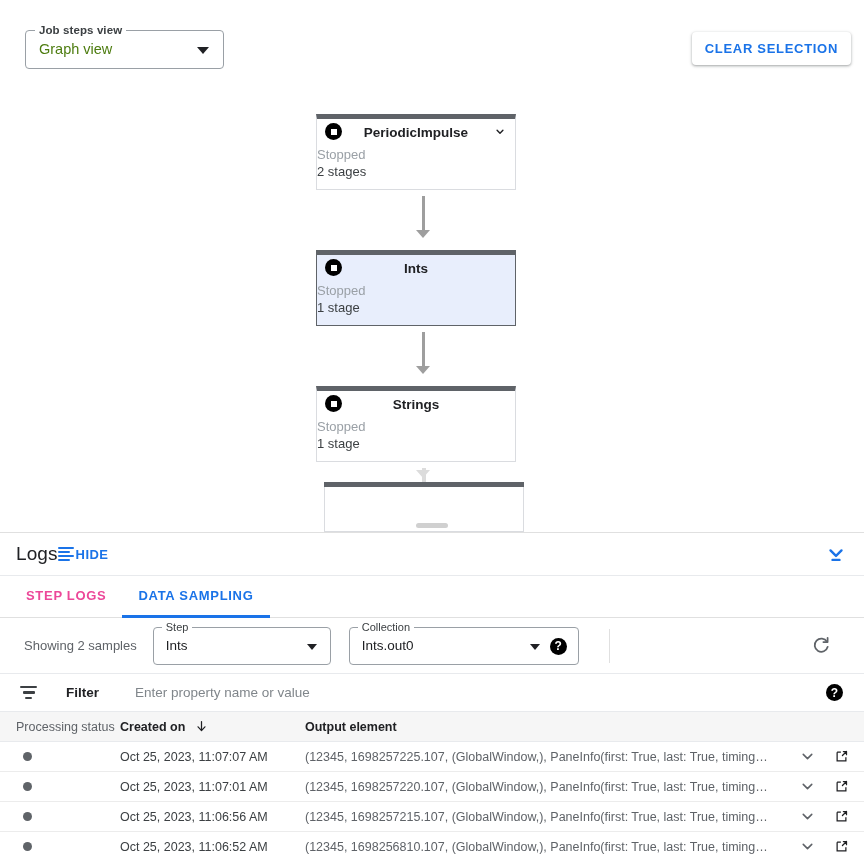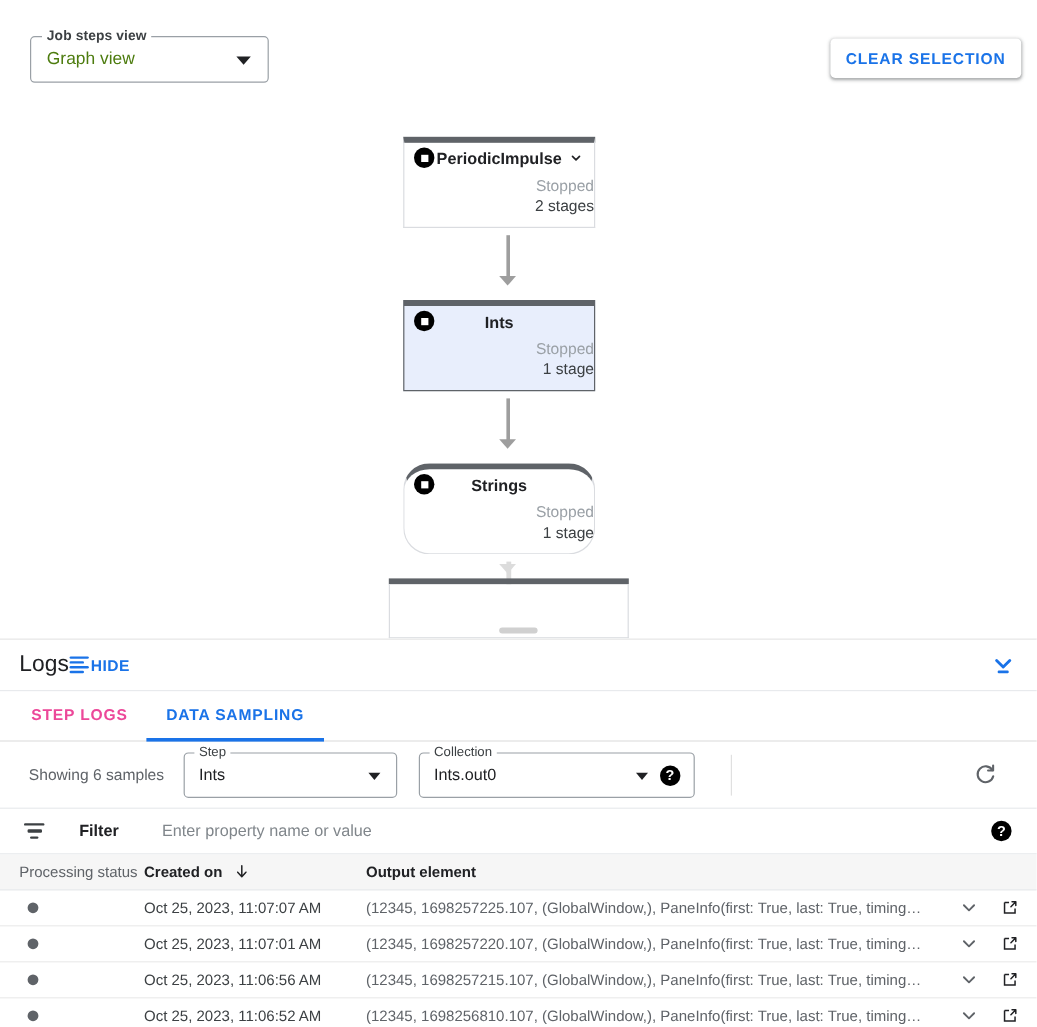--- a/index.html
+++ b/index.html
@@ -73,26 +73,26 @@
     font-weight: bold;
     letter-spacing: .7px;
     cursor: pointer;
   }
 
   
   .graph-canvas { position: absolute; left: 0; top: 96px; right: 0; bottom: 0; overflow: hidden; }
 
   .node {
     position: absolute;
-    left: 336px;
-    width: 160px;
+    left: 316px;
+    width: 200px;
     background: #fff;
     border: 1px solid #dadce0;
     border-top: 5px solid #5f6368;
-    text-align: right;
+    text-align: left;
   }
   .node.selected {
     background: #e8eefc;
     border: 1px solid #5f6368;
     border-top: 5px solid #5f6368;
   }
   .node .row1 {
     position: relative;
     height: 27px;
     display: flex; align-items: center; justify-content: center;
@@ -356,21 +356,21 @@
             </span>
           <span class="title">Ints</span>
         </div>
         <div class="status">Stopped</div>
         <div class="stages">1 stage</div>
       </div>
 
       <div class="edge" style="left:422px; top:236px; height:37px;"></div>
       <div class="arrow" style="left:416px; top:270px;"></div>
 
-      <div class="node" style="top:290px;border-radius:22px;">
+      <div class="node" style="top:290px;">
         <div class="row1">
           <span class="stop-icon">
               <i></i>
             </span>
           <span class="title">Strings</span>
         </div>
         <div class="status">Stopped</div>
         <div class="stages">1 stage</div>
       </div>
 
@@ -404,21 +404,21 @@
         </svg>
       </span>
     </div>
 
     <div class="tabs">
       <div class="tab">STEP LOGS</div>
       <div class="tab active">DATA SAMPLING</div>
     </div>
 
     <div class="sampling-bar">
-      <span class="showing-label">Showing 6 samples</span>
+      <span class="showing-label">Showing 2 samples</span>
 
       <div class="mini-field step">
         <span class="legend">Step</span>
         <span class="value">Ints</span>
         <span class="mini-caret"></span>
       </div>
 
       <div class="mini-field collection">
         <span class="legend">Collection</span>
         <span class="value">Ints.out0</span>

